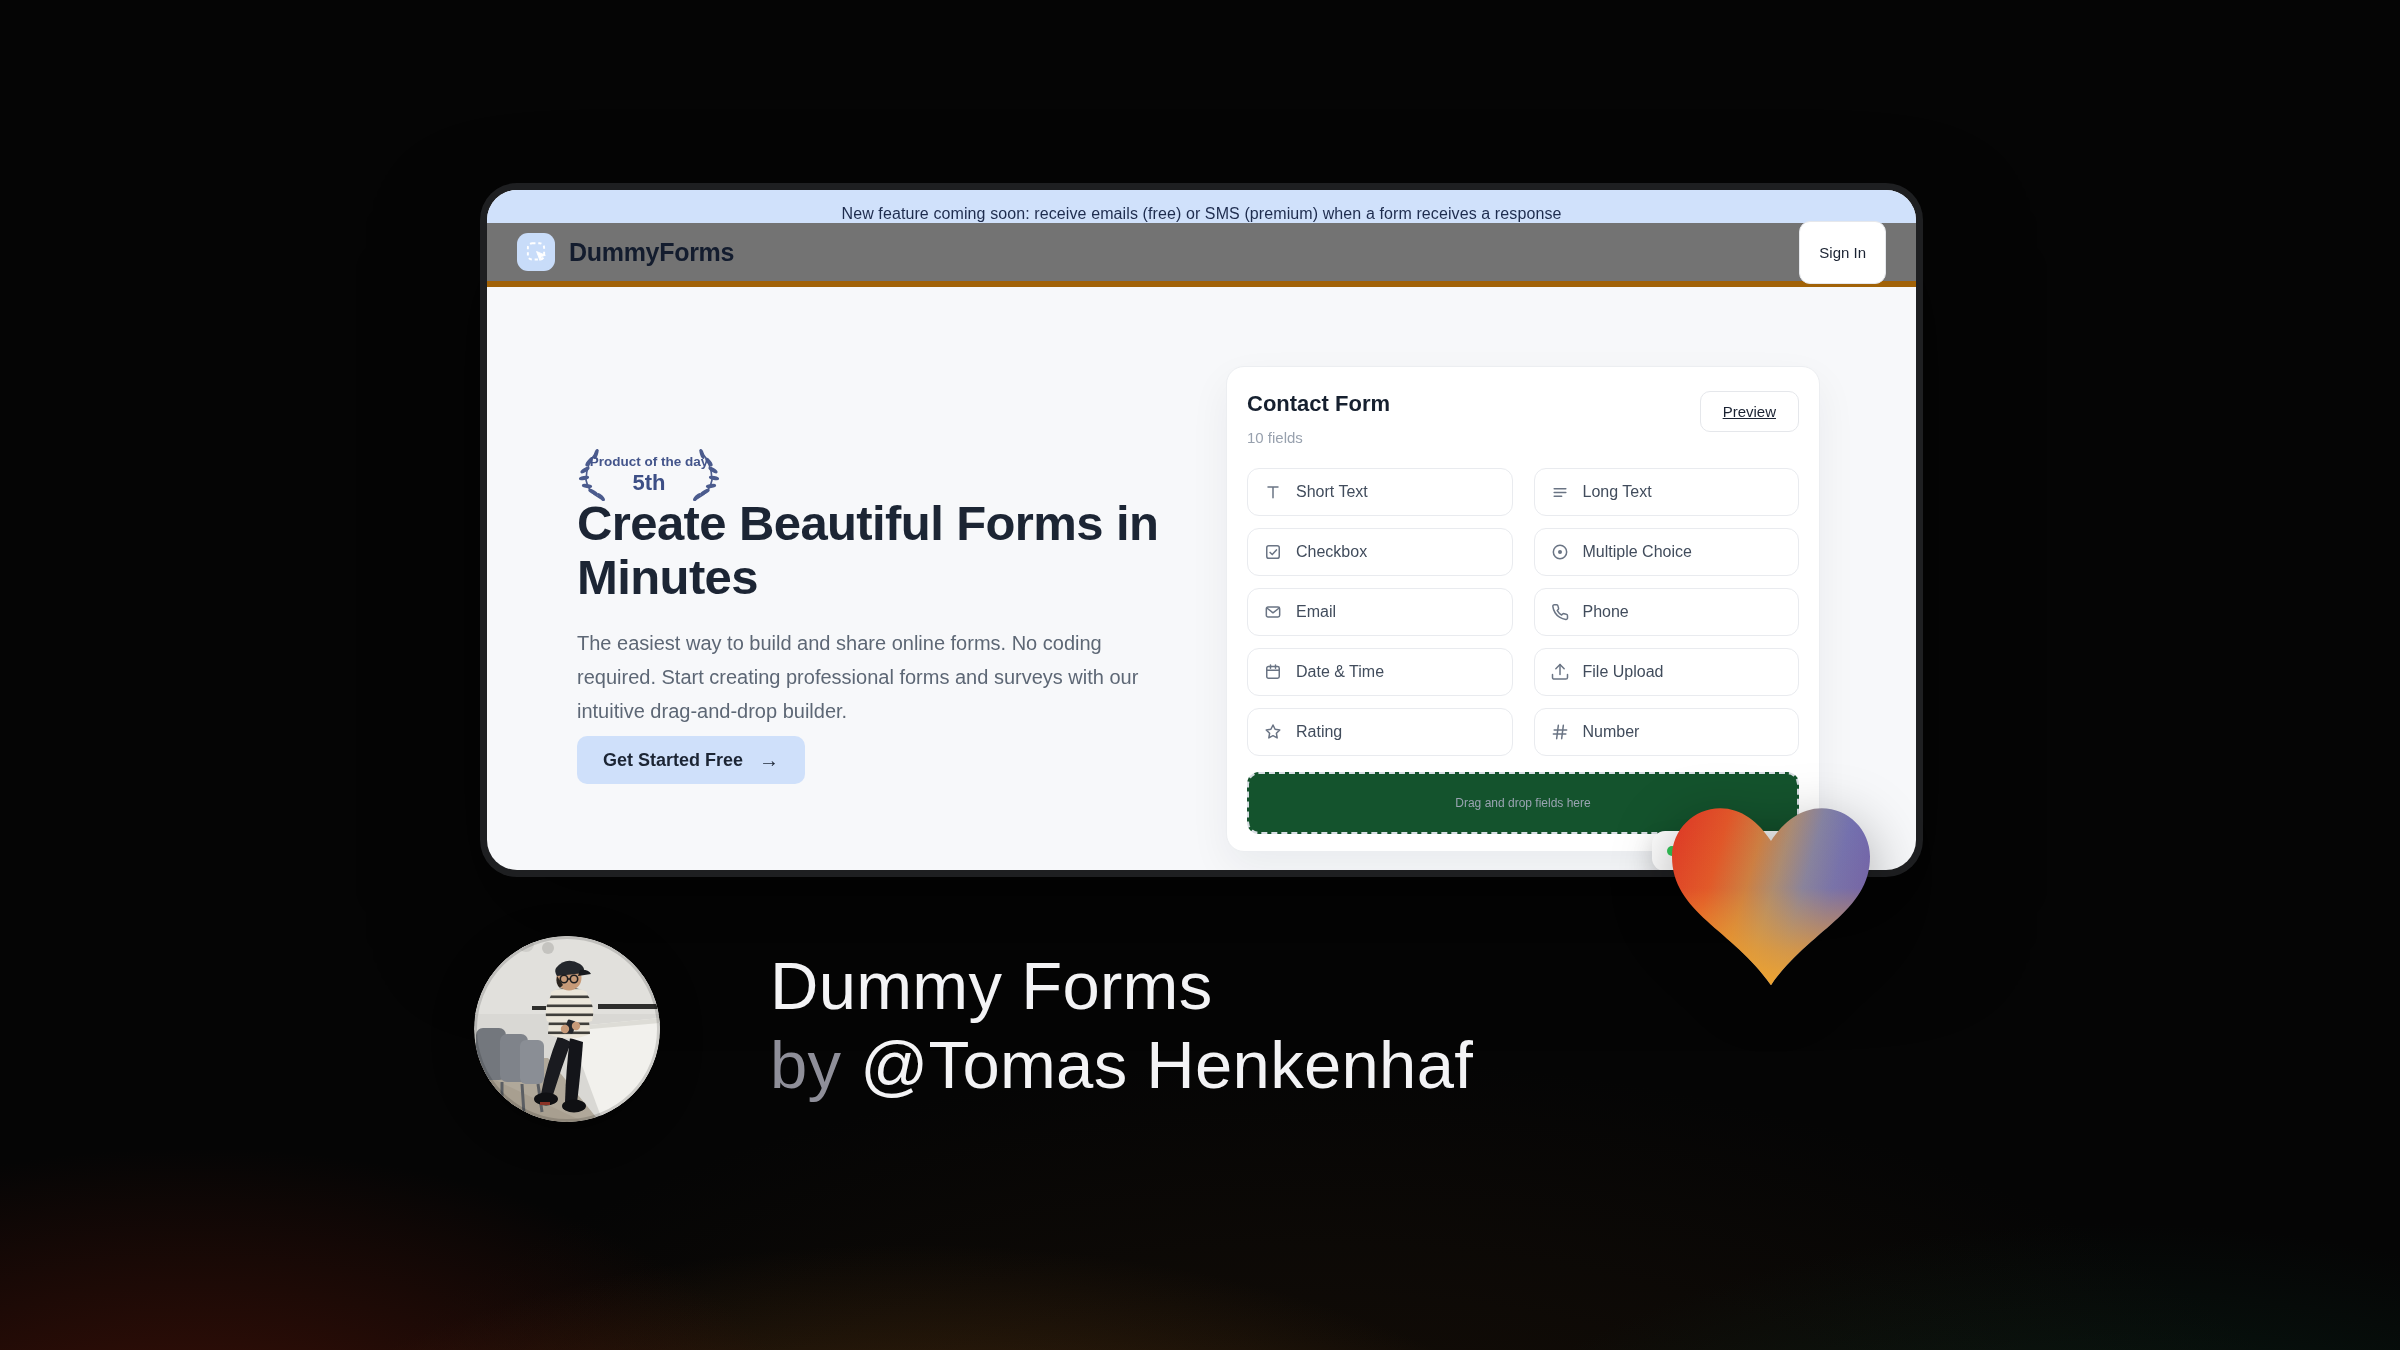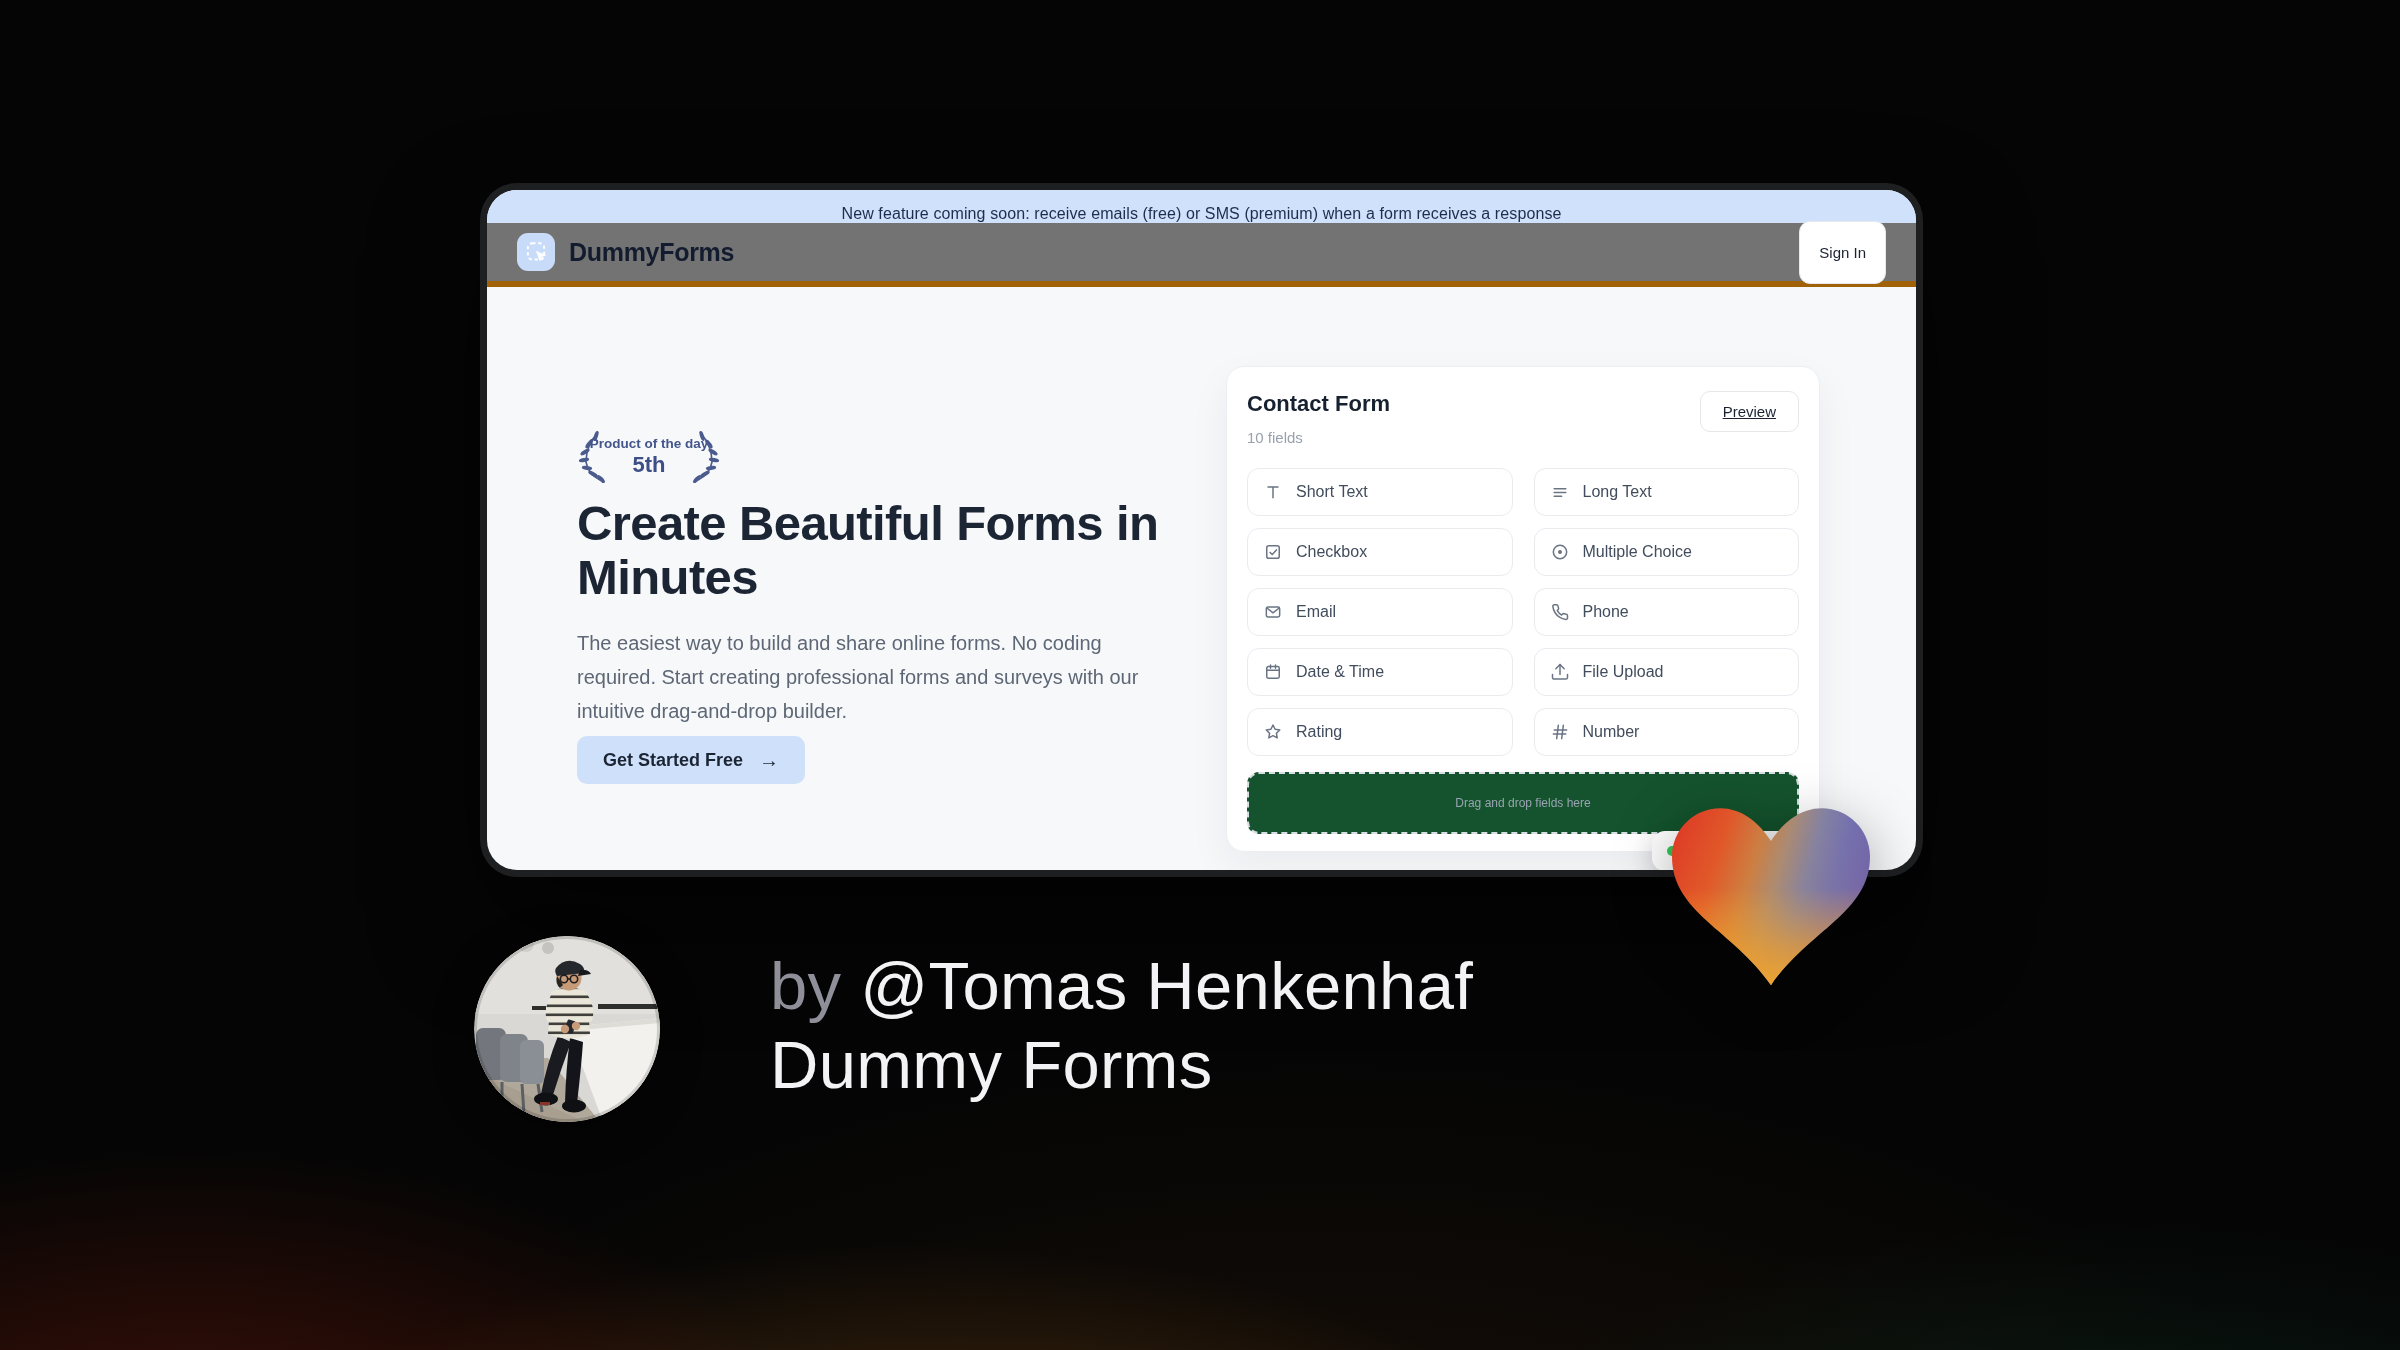--- a/index.html
+++ b/index.html
@@ -40,21 +40,21 @@
     display: flex; align-items: center; justify-content: center;
   }
   .brand-name { font-size: 25px; font-weight: 700; color: #131c2e; letter-spacing: -.3px; }
   .signin {
     background: #fff; border: 1px solid #e6e8ec; border-radius: 11px;
     padding: 22px 19px; font-size: 15px; color: #1a2232; cursor: pointer;
     font-family: inherit;
   }
 
   
-  .award { position: absolute; left: 87px; top: 234px; width: 150px; height: 64px; }
+  .award { position: absolute; left: 87px; top: 252px; width: 150px; height: 64px; }
   .hero-title {
     position: absolute; left: 90px; top: 306px; width: 630px;
     font-size: 49px; line-height: 54px; font-weight: 700;
     color: #1c2534; letter-spacing: -.6px;
   }
   .hero-desc {
     position: absolute; left: 90px; top: 436px; width: 575px;
     font-size: 20px; line-height: 34px; color: #5d6775;
   }
   .cta {
@@ -350,18 +350,18 @@
             <circle cx="100" cy="43" r="3.7"></circle>
             <path d="M93.7 43h2.6"></path>
         </g>
       </g>
       <circle cx="93" cy="93" r="92" fill="none" stroke="rgba(0,0,0,0.15)" stroke-width="4"></circle>
     </g>
   </svg>
 </div>
 
 <div class="outro">
+  <div>Dummy Forms</div>
   <div>
     <span class="by">by</span>
     <span>@Tomas Henkenhaf</span>
   </div>
-  <div>Dummy Forms</div>
 </div>
 
 </body></html>

